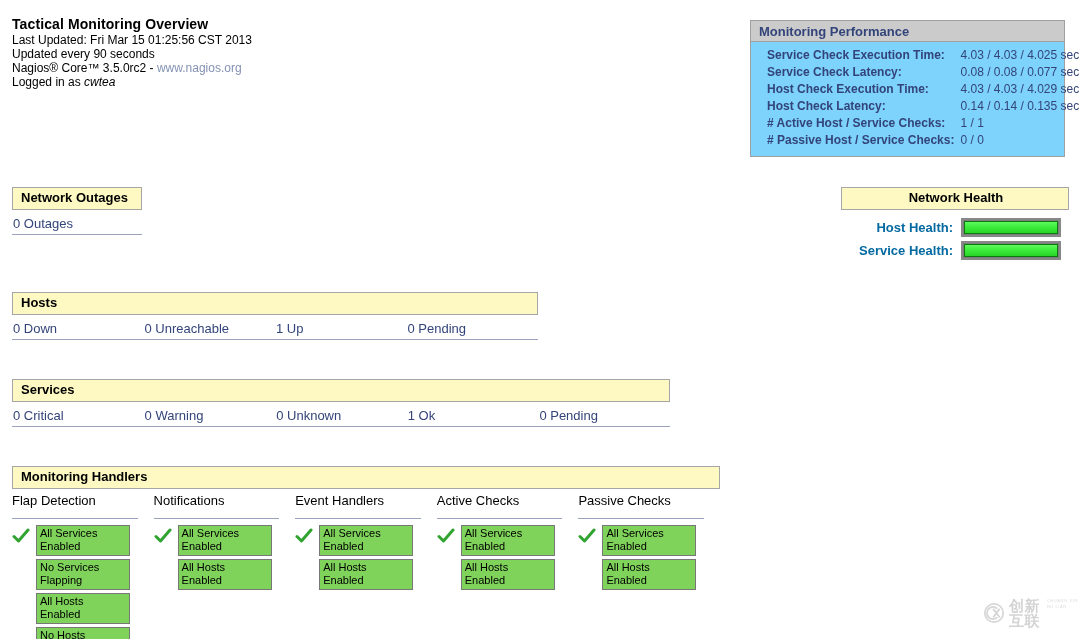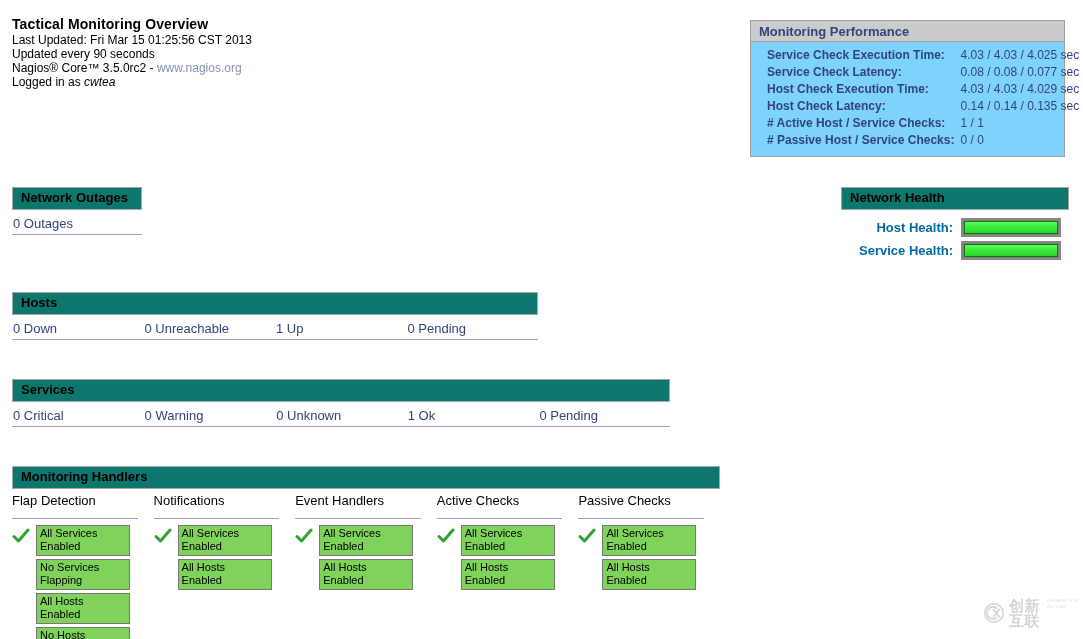--- a/index.html
+++ b/index.html
@@ -92,21 +92,21 @@
     font-weight: bold;
     padding-left: 8px;
     padding-right: 6px;
   }
   #perf-table td.pvalue {
     font-weight: normal;
   }
 
   
   .sec-bar {
-    background: #0f766e;
+    background: #fef9c3;
     border: 1px solid #a6a6a6;
     color: #000000;
     font-size: 13px;
     font-weight: bold;
     padding: 2px 6px 19px 8px;
     box-sizing: border-box;
     height: 21px;
     line-height: 15px;
     white-space: nowrap;
   }
@@ -132,21 +132,21 @@
     box-sizing: border-box;
   }
 
   
   #health-block {
     position: absolute;
     left: 841px;
     top: 187px;
     width: 228px;
   }
-  #health-bar { width: 228px; }
+  #health-bar { width: 228px; text-align: center; }
   #health-table {
     border-collapse: collapse;
     margin-top: 6px;
   }
   #health-table td {
     padding: 2px 0;
     vertical-align: middle;
   }
   .health-label {
     font-size: 13px;

